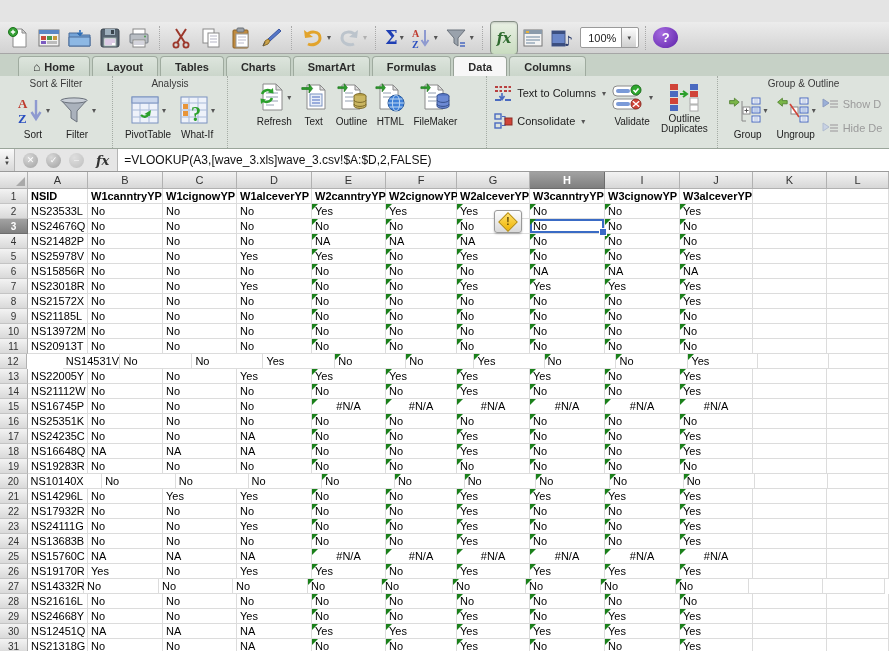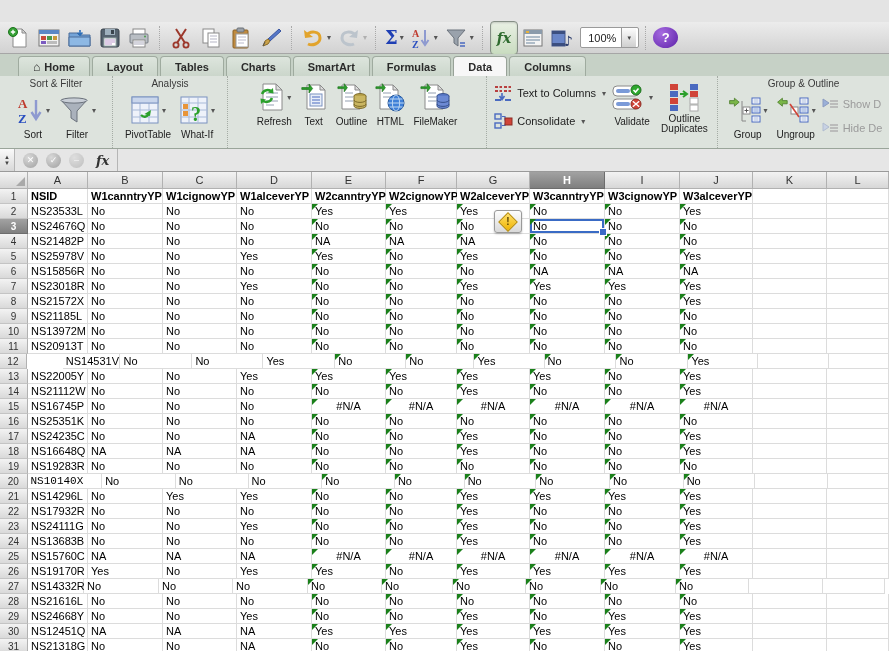--- a/index.html
+++ b/index.html
@@ -528,20 +528,21 @@
   <div class="fbar">
     <div class="stepper">
         <span>▲</span>
         <span>▼</span>
       </div>
     <div class="fcirc">✕</div>
     <div class="fcirc">✓</div>
     <div class="fcirc dim">–</div>
     <span class="fx-lab">fx</span>
     <div class="fsep"></div>
+    <div class="formula-field">=VLOOKUP(A3,[wave_3.xls]wave_3.csv!$A:$D,2,FALSE)</div>
   </div>
 
   <div class="grid">
     <div id="gridRows">
         <div class="hrow">
           <div class="corner"></div>
           <div class="colhead" style="width: 60px;">A</div>
           <div class="colhead" style="width: 75px;">B</div>
           <div class="colhead" style="width: 74px;">C</div>
           <div class="colhead" style="width: 75px;">D</div>
@@ -834,21 +835,21 @@
           <div class="cell" style="width: 71px;"><span>No</span><span class="tri"></span></div>
           <div class="cell" style="width: 73px;"><span>No</span><span class="tri"></span></div>
           <div class="cell" style="width: 75px;"><span>No</span><span class="tri"></span></div>
           <div class="cell" style="width: 75px;"><span>No</span><span class="tri"></span></div>
           <div class="cell" style="width: 73px;"><span>No</span><span class="tri"></span></div>
           <div class="cell" style="width: 74px;"><span></span></div>
           <div class="cell" style="width: 62px;"><span></span></div>
         </div>
         <div class="grow">
           <div class="rowhead">20</div>
-          <div class="cell" style="width: 76px; font-family: Liberation Mono, monospace;"><span>NS10140X</span></div>
+          <div class="cell" style="width: 76px;"><span>NS10140X</span></div>
           <div class="cell" style="width: 75px;"><span>No</span></div>
           <div class="cell" style="width: 74px;"><span>No</span></div>
           <div class="cell" style="width: 75px;"><span>No</span></div>
           <div class="cell" style="width: 74px;"><span>No</span><span class="tri"></span></div>
           <div class="cell" style="width: 71px;"><span>No</span><span class="tri"></span></div>
           <div class="cell" style="width: 73px;"><span>No</span><span class="tri"></span></div>
           <div class="cell" style="width: 75px;"><span>No</span><span class="tri"></span></div>
           <div class="cell" style="width: 75px;"><span>No</span><span class="tri"></span></div>
           <div class="cell" style="width: 73px;"><span>No</span><span class="tri"></span></div>
           <div class="cell" style="width: 74px;"><span></span></div>

